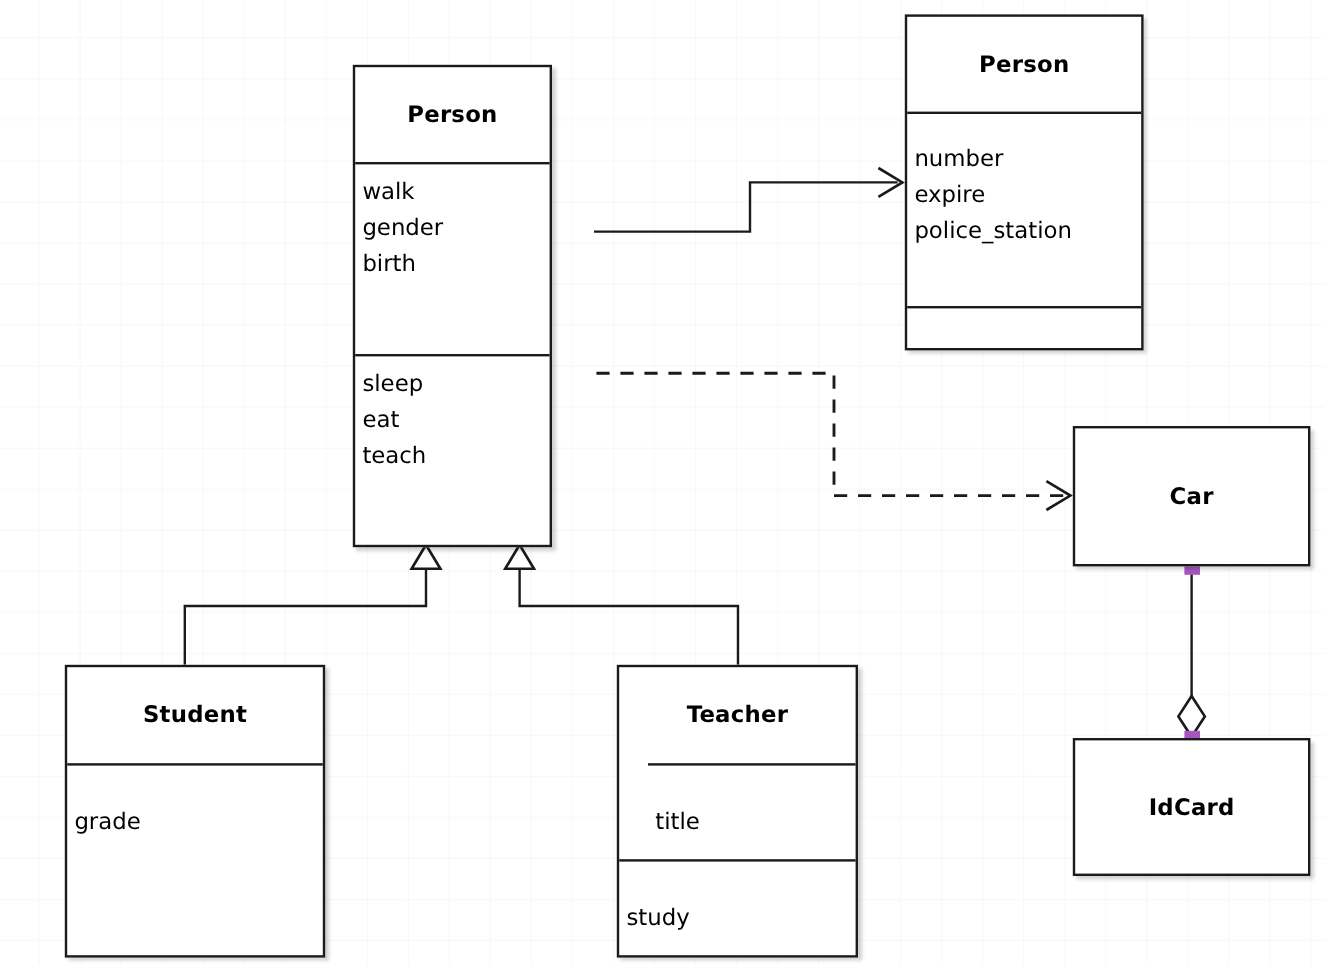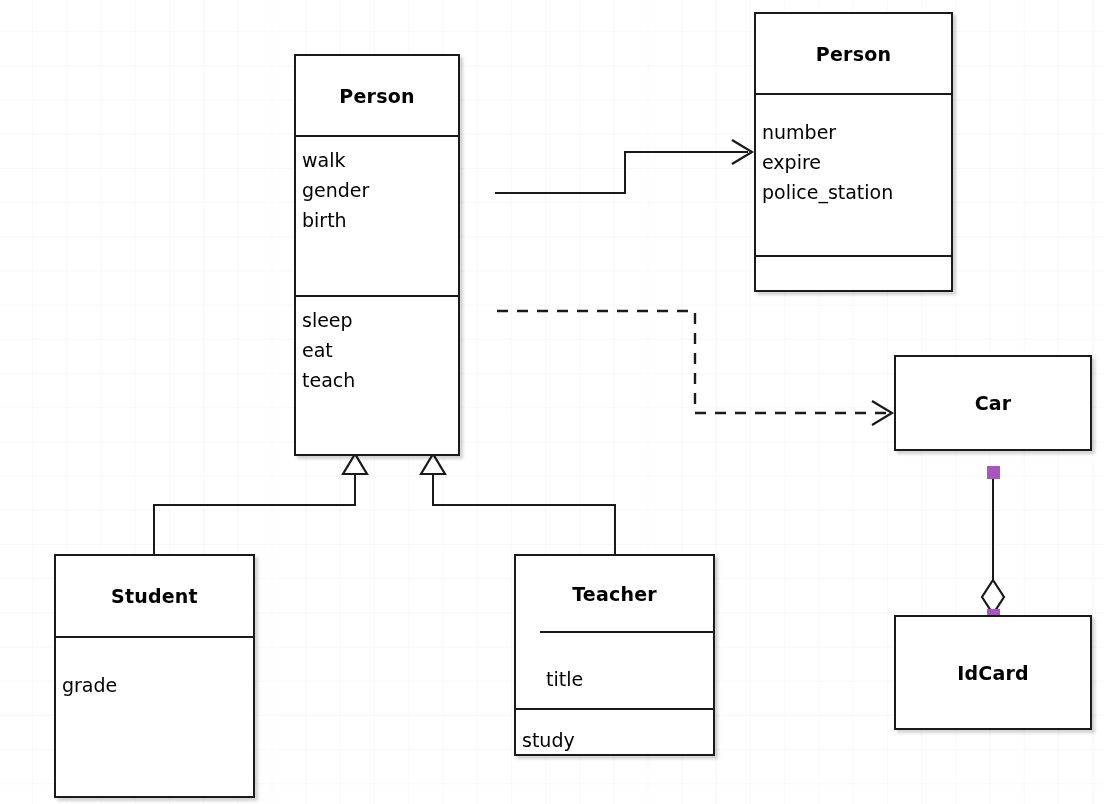--- a/index.html
+++ b/index.html
@@ -176,42 +176,42 @@
       <span>Person</span>
     </div>
     <div class="compartment c-list" style="height:162px; padding-top:22px;">
       <div class="c-item">number</div>
       <div class="c-item">expire</div>
       <div class="c-item">police_station</div>
     </div>
     <div class="compartment c-list c-empty" style="flex:1 1 auto;"></div>
   </div>
 
-  <div class="uml-class" style="left:894px; top:355px; width:198px; height:96px;">
+  <div class="uml-class" style="left:894px; top:355px; width:198px; height:117px;">
     <div class="compartment c-name" style="flex:1 1 auto;">
       <span>Car</span>
     </div>
   </div>
 
   <div class="uml-class" style="left:894px; top:615px; width:198px; height:115px;">
     <div class="compartment c-name" style="flex:1 1 auto;">
       <span>IdCard</span>
     </div>
   </div>
 
-  <div class="uml-class" style="left:54px; top:554px; width:201px; height:244px;">
+  <div class="uml-class" style="left:54px; top:554px; width:217px; height:244px;">
     <div class="compartment c-name" style="height:80px;">
       <span>Student</span>
     </div>
     <div class="compartment c-list mid" style="height:80px;">
       <div class="c-item">grade</div>
     </div>
   </div>
 
-  <div class="uml-class" style="left:514px; top:554px; width:201px; height:202px;">
+  <div class="uml-class" style="left:514px; top:554px; width:201px; height:244px;">
     <div class="compartment c-name" style="height:80px;">
       <span>Teacher</span>
     </div>
     <div class="compartment c-list mid" style="height:80px;margin-left:24px;">
       <div class="c-item">title</div>
     </div>
     <div class="compartment c-list mid" style="flex:1 1 auto;">
       <div class="c-item">study</div>
     </div>
   </div>

